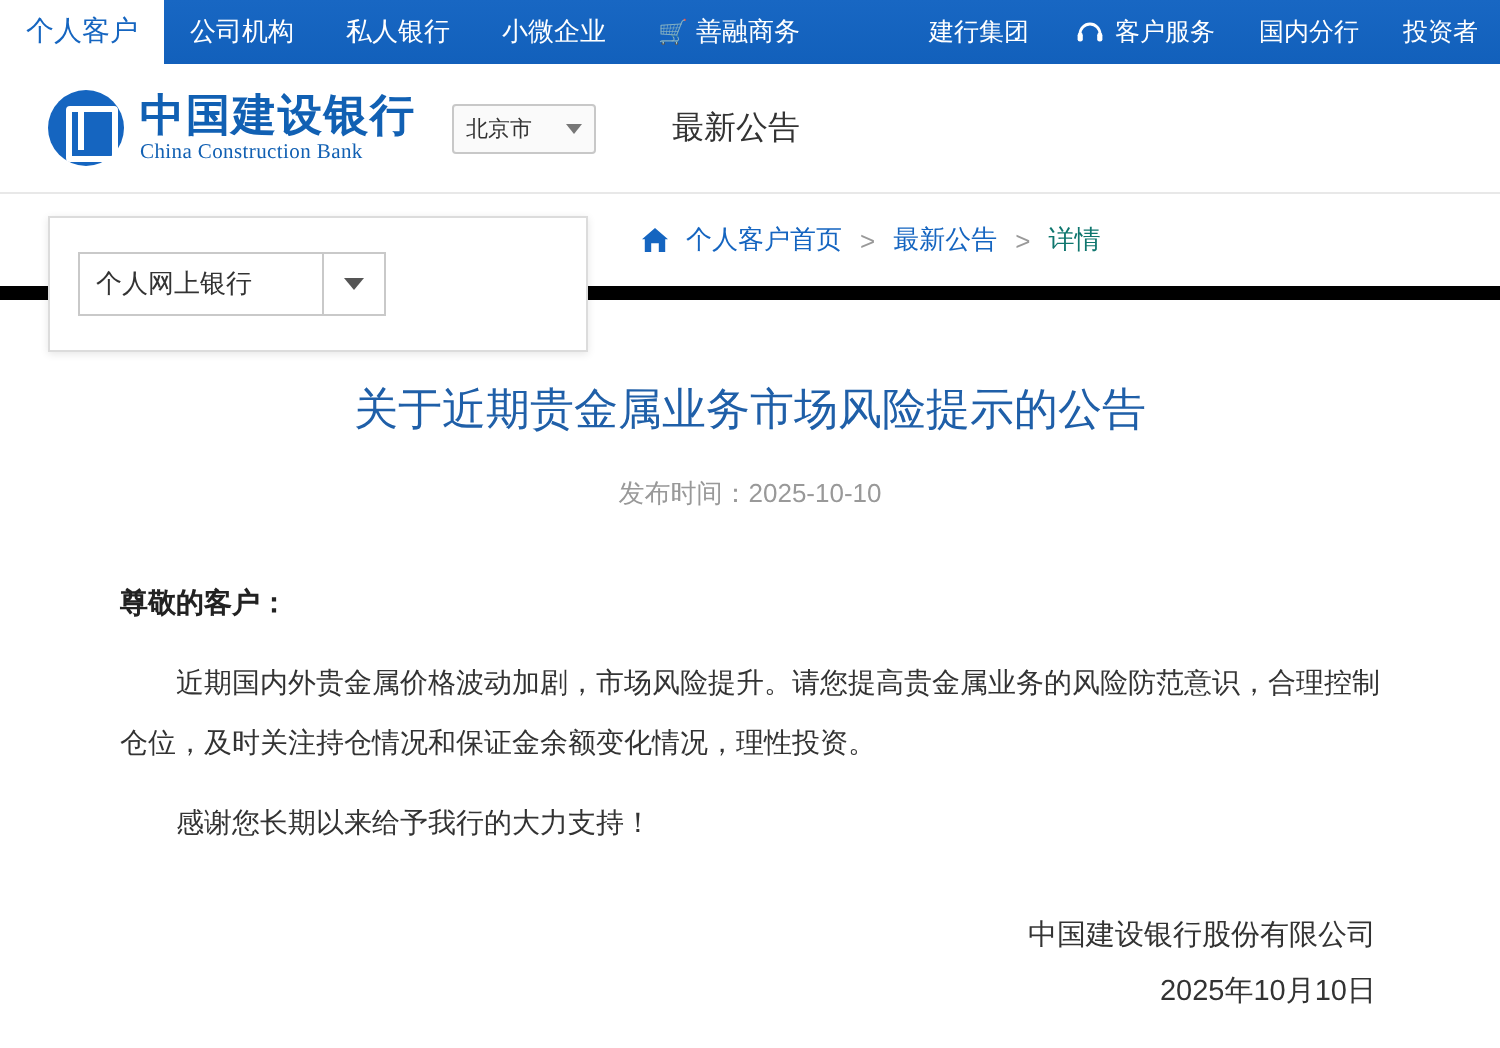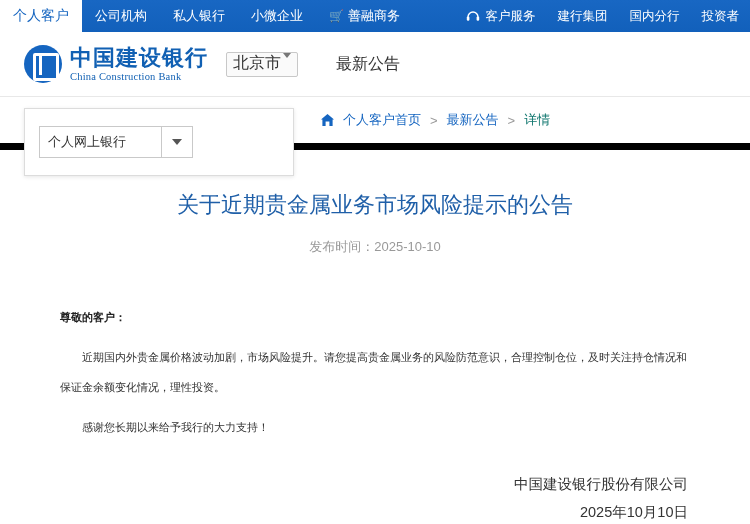--- a/index.html
+++ b/index.html
@@ -119,22 +119,23 @@
     font-family: "Liberation Serif", serif;
   }
   .city-select {
     margin-left: 18px;
     width: 72px;
     height: 25px;
     border: 1px solid #c8c8c8;
     border-radius: 2px;
     background: #fafafa;
     display: flex;
+    align-items: center;
     padding: 0 6px;
-    font-size: 16px;
+    font-size: 11px;
     color: #333;
     position: relative;
   }
   .city-select .sel-caret {
     position: absolute;
     right: 6px;
     width: 0; height: 0;
     border-left: 4px solid transparent;
     border-right: 4px solid transparent;
     border-top: 5px solid #777;
@@ -254,22 +255,22 @@
     margin-top: 40px;
     font-weight: normal;
   }
   .article-date {
     text-align: center;
     font-size: 13px;
     color: #999999;
     margin-top: 18px;
   }
   .article-body {
-    margin-top: 46px;
-    font-size: 11px;
+    margin-top: 30px;
+    font-size: 14px;
     color: #333333;
     line-height: 30px;
   }
   .salutation { font-weight: bold; color: #222; }
   .para { text-indent: 2em; margin-top: 10px; }
   .signature {
     margin-top: 28px;
     text-align: right;
     font-size: 14.5px;
     color: #333;
@@ -294,31 +295,31 @@
     <div class="topnav-item">
       <span>小微企业</span>
     </div>
     <div class="topnav-item">
       <span class="cart-icon">🛒</span>
       <span>善融商务</span>
     </div>
   </div>
   <div class="topnav-right">
     <div class="topnav-item">
+      <span>建行集团</span>
+    </div>
+    <div class="topnav-item">
       <span class="headset-icon">
         <svg width="16" height="16" viewBox="0 0 16 16">
           <path d="M3 9 a5 5 0 0 1 10 0" fill="none" stroke="#ffffff" stroke-width="1.4"></path>
           <rect x="1.8" y="8.4" width="2.6" height="4.4" rx="1.2" fill="#ffffff"></rect>
           <rect x="11.6" y="8.4" width="2.6" height="4.4" rx="1.2" fill="#ffffff"></rect>
         </svg>
       </span>
       <span>客户服务</span>
-    </div>
-    <div class="topnav-item">
-      <span>建行集团</span>
     </div>
     <div class="topnav-item">
       <span>国内分行</span>
     </div>
     <div class="topnav-item">
       <span>投资者</span>
     </div>
   </div>
   <div class="active-arrow"></div>
 </div>

